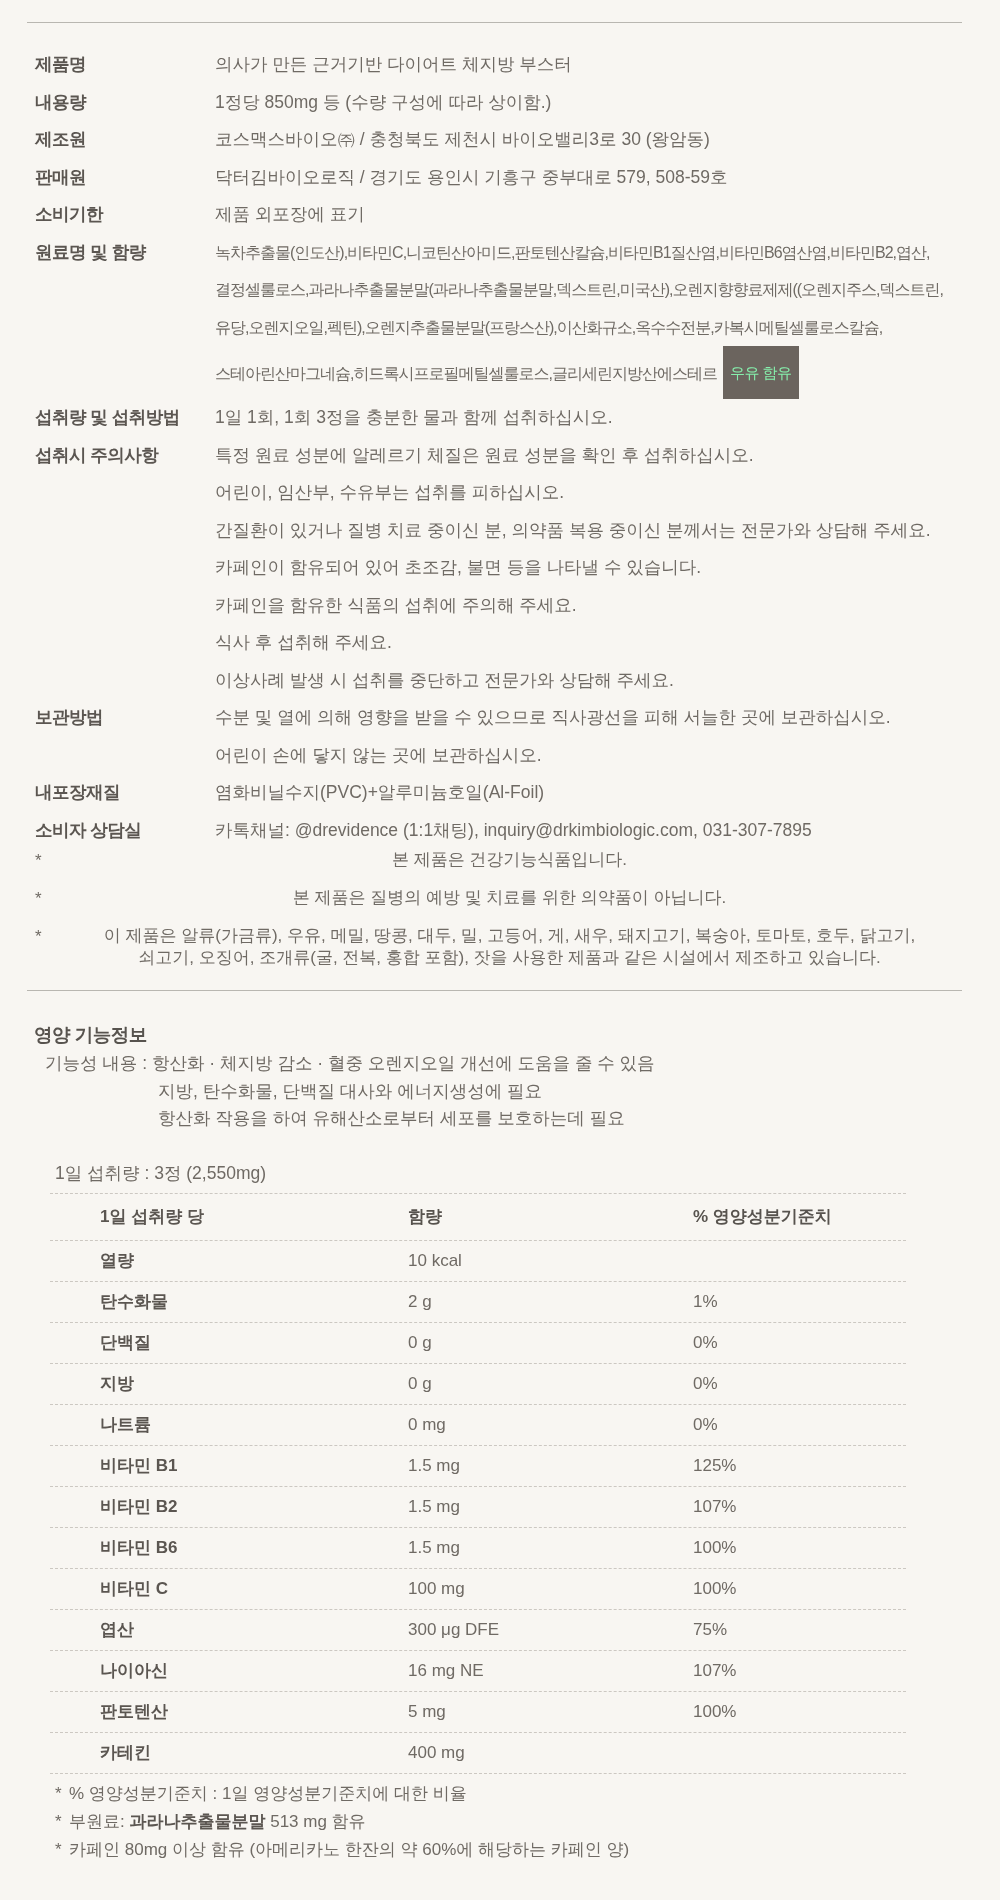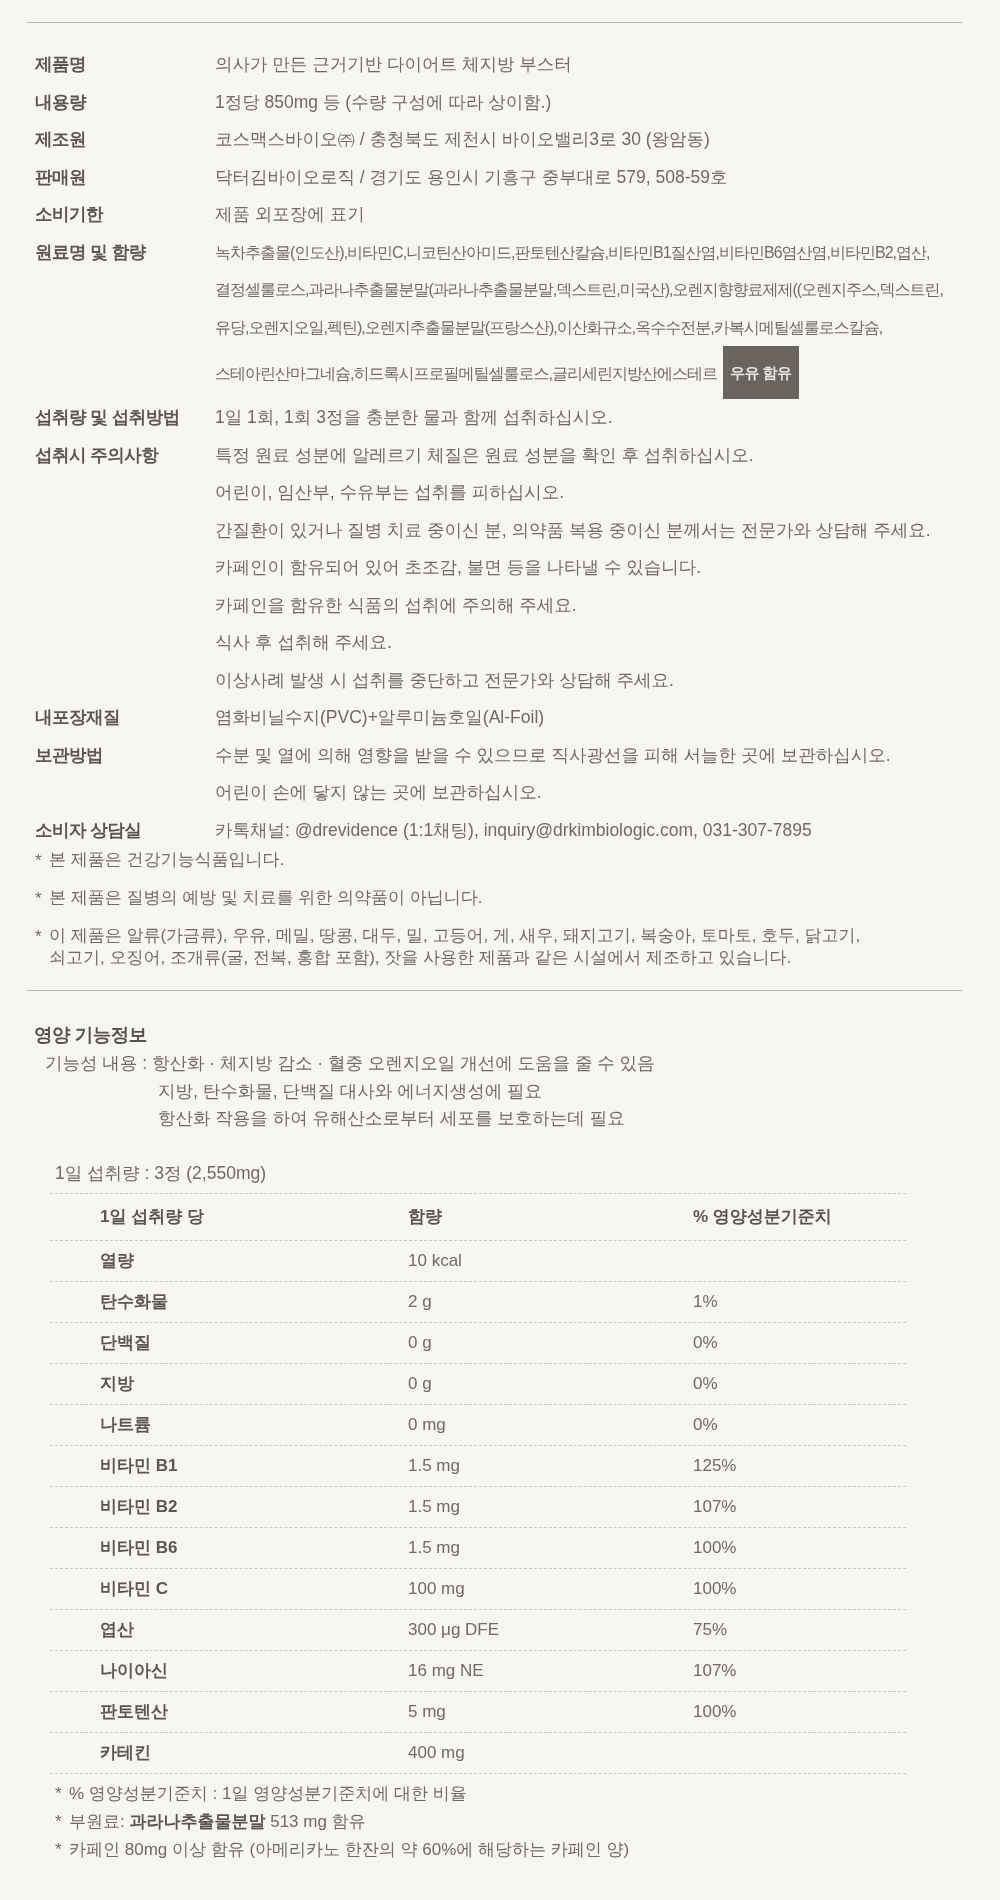--- a/index.html
+++ b/index.html
@@ -29,36 +29,36 @@
     width: 180px; flex: 0 0 180px;
     font-weight: bold; color: #5b5651;
     font-size: 17.5px; line-height: 37.5px;
     letter-spacing: -0.5px; white-space: nowrap;
   }
   .info-value { flex: 1; font-size: 17.5px; line-height: 37.5px; color: #6f6a64; }
   .info-value .vline { white-space: nowrap; }
   .info-value .vline.dense { font-size: 16px; letter-spacing: -1px; }
   .milk-badge {
     display: inline-block;
-    background: #6b645e; color: #e5e5e5;
-    font-weight: bold; font-size: 15px;
+    background: #6b645e; color: #86efac;
+    font-weight: normal; font-size: 15px;
     line-height: 25px; padding: 14px 7px;
     margin-left: 6px; vertical-align: 1px;
     letter-spacing: -0.5px;
   }
 
   
   .notes { margin-top: 0; }
   .note {
     position: relative;
     margin-bottom: 16px; padding-left: 14px;
     font-size: 17px; line-height: 22px; color: #6f6a64;
   }
   .note .mark { position: absolute; left: 0; top: 1px; }
-  .note .nline { white-space: nowrap; }
+  .note .nline { white-space: nowrap; text-align: center; }
 
   
   .nutrition-heading {
     position: absolute; top: 1022px; left: 34px;
     font-size: 18.5px; font-weight: bold; color: #57534e;
     letter-spacing: -0.5px;
   }
   .function-block {
     position: absolute; top: 1050px; left: 45px; right: 30px;
     font-size: 17.5px; line-height: 27.5px; color: #6f6a64;
@@ -161,31 +161,31 @@
         <div class="vline">어린이, 임산부, 수유부는 섭취를 피하십시오.</div>
         <div class="vline">간질환이 있거나 질병 치료 중이신 분, 의약품 복용 중이신 분께서는 전문가와 상담해 주세요.</div>
         <div class="vline">카페인이 함유되어 있어 초조감, 불면 등을 나타낼 수 있습니다.</div>
         <div class="vline">카페인을 함유한 식품의 섭취에 주의해 주세요.</div>
         <div class="vline">식사 후 섭취해 주세요.</div>
         <div class="vline">이상사례 발생 시 섭취를 중단하고 전문가와 상담해 주세요.</div>
       </div>
     </div>
 
     <div class="info-row">
-      <div class="info-label">내포장재질</div>
-      <div class="info-value">
-        <div class="vline">염화비닐수지(PVC)+알루미늄호일(Al-Foil)</div>
-      </div>
-    </div>
-
-    <div class="info-row">
       <div class="info-label">보관방법</div>
       <div class="info-value">
         <div class="vline">수분 및 열에 의해 영향을 받을 수 있으므로 직사광선을 피해 서늘한 곳에 보관하십시오.</div>
         <div class="vline">어린이 손에 닿지 않는 곳에 보관하십시오.</div>
+      </div>
+    </div>
+
+    <div class="info-row">
+      <div class="info-label">내포장재질</div>
+      <div class="info-value">
+        <div class="vline">염화비닐수지(PVC)+알루미늄호일(Al-Foil)</div>
       </div>
     </div>
 
     <div class="info-row">
       <div class="info-label">소비자 상담실</div>
       <div class="info-value">
         <div class="vline">카톡채널: @drevidence (1:1채팅), inquiry@drkimbiologic.com, 031-307-7895</div>
       </div>
     </div>
 

